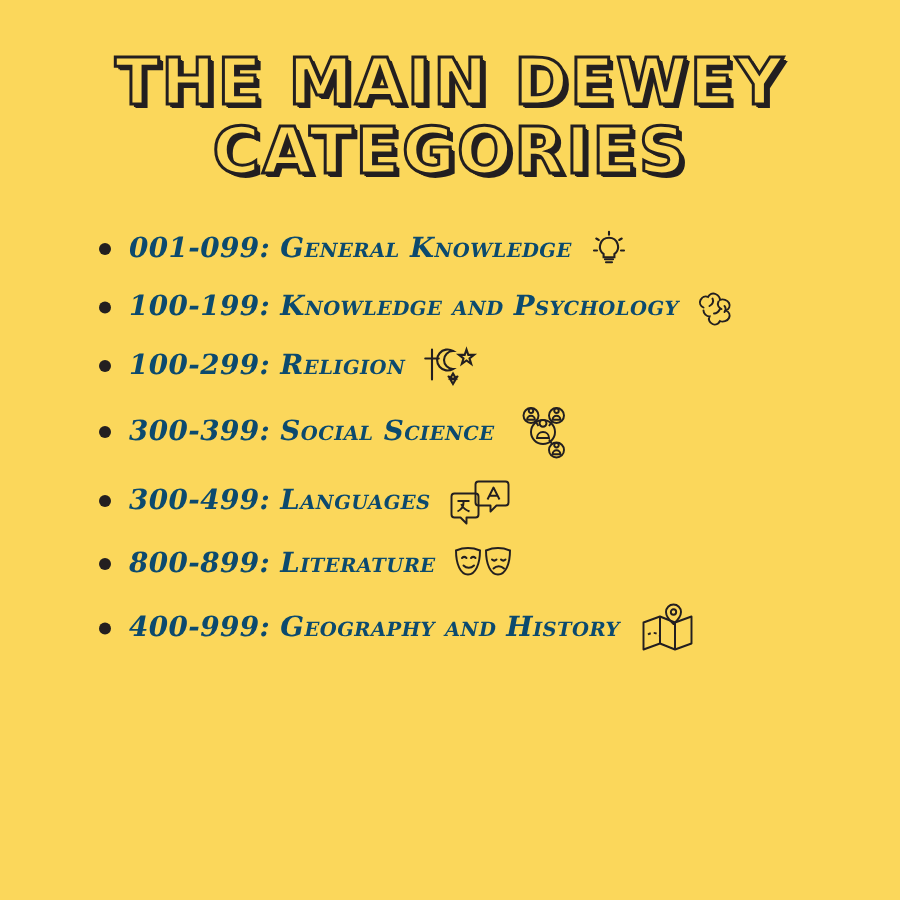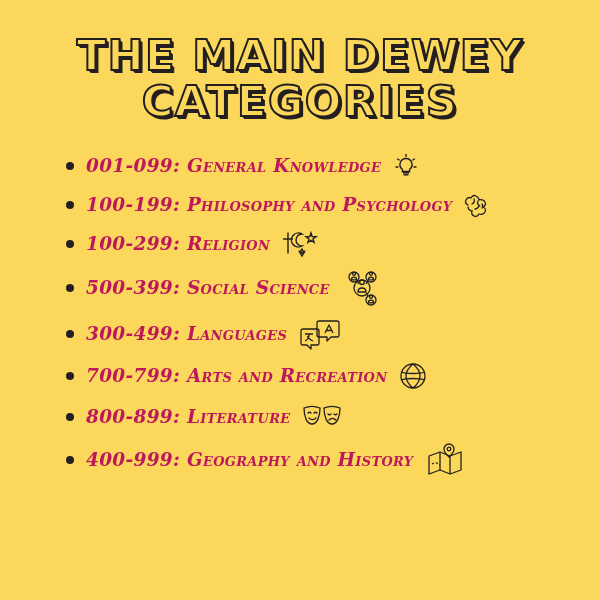--- a/index.html
+++ b/index.html
@@ -58,21 +58,21 @@
     background: #231f20;
     border-radius: 50%;
     flex: 0 0 auto;
     margin-right: 12px;
   }
   .entry {
     font-family: "DejaVu Serif", serif;
     font-weight: bold;
     font-style: italic;
     font-size: 18.5px;
-    color: #be185d;
+    color: #0c4a6e;
     font-variant: small-caps;
     letter-spacing: 0.3px;
     white-space: nowrap;
   }
   .icon {
     margin-left: 10px;
     flex: 0 0 auto;
     display: inline-flex;
     align-items: center;
     justify-content: center;
@@ -98,21 +98,21 @@
         <svg width="30" height="30" viewBox="0 0 30 30" fill="none" stroke="#231f20" stroke-width="1.4" stroke-linecap="round">
           <path d="M15 7.5a6 6 0 0 0-3.6 10.8v2.2h7.2v-2.2A6 6 0 0 0 15 7.5z"></path>
           <path d="M12.3 21.8h5.4M13 23.8h4"></path>
           <path d="M15 3.5v2M6.5 8l1.7 1M23.5 8l-1.7 1M5 16h2M23 16h2"></path>
         </svg>
       </span>
     </li>
 
     <li>
       <span class="bullet"></span>
-      <span class="entry">100-199: Philosophy and Psychology</span>
+      <span class="entry">100-199: Knowledge and Psychology</span>
       <span class="icon">
         <svg width="34" height="28" viewBox="0 0 34 28" fill="none" stroke="#231f20" stroke-width="1.3" stroke-linecap="round">
           <path d="M6 14c-2-1-3-3-2-5s3-3 5-2c1-2 3-3 5-2s3 2 3 4c2-1 5 0 6 2s0 4-2 5c2 1 3 3 2 5s-4 3-6 2c-1 2-3 3-5 2s-3-3-2-5c-2 0-4-2-4-4"></path>
           <path d="M12 8c1 2 0 4-2 5M16 10c-1 2 0 4 2 5M13 18c2 0 3-1 4-3M20 13c1 1 1 3 0 4"></path>
         </svg>
       </span>
     </li>
 
     <li>
       <span class="bullet"></span>
@@ -122,21 +122,21 @@
           <path d="M8 4v20M3.5 10h9"></path>
           <path d="M22 5a6 6 0 1 0 0 12 7 7 0 1 1 0-12z"></path>
           <path d="M31 4l1.2 3.6H36l-3 2.3 1.1 3.6L31 11.3l-3.1 2.2 1.1-3.6-3-2.3h3.8z"></path>
           <path d="M22 20l2 3.4h-4z M22 27l-2-3.4h4z M19 22l3.5 1.8M25 22l-3.5 1.8"></path>
         </svg>
       </span>
     </li>
 
     <li>
       <span class="bullet"></span>
-      <span class="entry">500-399: Social Science</span>
+      <span class="entry">300-399: Social Science</span>
       <span class="icon">
         <svg width="44" height="40" viewBox="0 0 44 40" fill="none" stroke="#231f20" stroke-width="1.3">
           <circle cx="22" cy="20" r="8"></circle>
           <path d="M22 16.5a2.3 2.3 0 1 0 0-4.6 2.3 2.3 0 0 0 0 4.6zM18 24c0-2.4 1.8-4 4-4s4 1.6 4 4z"></path>
           <circle cx="14" cy="9" r="5"></circle>
           <path d="M14 7.3a1.5 1.5 0 1 0 0-3 1.5 1.5 0 0 0 0 3zM11.4 11.8c0-1.6 1.2-2.6 2.6-2.6s2.6 1 2.6 2.6z"></path>
           <circle cx="31" cy="9" r="5"></circle>
           <path d="M31 7.3a1.5 1.5 0 1 0 0-3 1.5 1.5 0 0 0 0 3zM28.4 11.8c0-1.6 1.2-2.6 2.6-2.6s2.6 1 2.6 2.6z"></path>
           <circle cx="31" cy="32" r="5"></circle>
           <path d="M31 30.3a1.5 1.5 0 1 0 0-3 1.5 1.5 0 0 0 0 3zM28.4 34.8c0-1.6 1.2-2.6 2.6-2.6s2.6 1 2.6 2.6z"></path>
@@ -153,31 +153,20 @@
           <path d="M22 4h18a2 2 0 0 1 2 2v12a2 2 0 0 1-2 2h-6l-4 4v-4h-8a2 2 0 0 1-2-2V6a2 2 0 0 1 2-2z"></path>
           <path d="M28 16l4-8 4 8M29.5 13.5h5"></path>
           <path d="M20 12H6a2 2 0 0 0-2 2v12a2 2 0 0 0 2 2h4l4 4v-4h6a2 2 0 0 0 2-2V14a2 2 0 0 0-2-2z"></path>
           <path d="M8 17h8M12 17v1c0 3-2 5-4 6M10.5 19c.8 2.5 3 4 5.5 5"></path>
         </svg>
       </span>
     </li>
 
 
 
-    <li>
-      <span class="bullet"></span>
-      <span class="entry">700-799: Arts and Recreation</span>
-      <span class="icon">
-        <svg width="32" height="32" viewBox="0 0 32 32" fill="none" stroke="#231f20" stroke-width="1.3">
-          <circle cx="16" cy="16" r="12"></circle>
-          <path d="M16 4c5 4 7 8 7 12s-2 8-7 12M16 4c-5 4-7 8-7 12s2 8 7 12"></path>
-          <path d="M4.5 12c4 2 19 2 23 0M4.5 20c4-2 19-2 23 0"></path>
-        </svg>
-      </span>
-    </li>
 
     <li>
       <span class="bullet"></span>
       <span class="entry">800-899: Literature</span>
       <span class="icon">
         <svg width="44" height="32" viewBox="0 0 44 32" fill="none" stroke="#231f20" stroke-width="1.3" stroke-linecap="round">
           <path d="M4 7c5-2 11-2 16 0 0 9-3 16-8 16S4 16 4 7z"></path>
           <path d="M8 12c1-1 2-1 3 0M14 12c1-1 2-1 3 0M9 17c2 2 5 2 7 0"></path>
           <path d="M24 7c5-2 11-2 16 0 0 9-3 16-8 16s-8-7-8-16z"></path>
           <path d="M28 13c1 1 2 1 3 0M34 13c1 1 2 1 3 0M29 19c2-2 5-2 7 0"></path>

